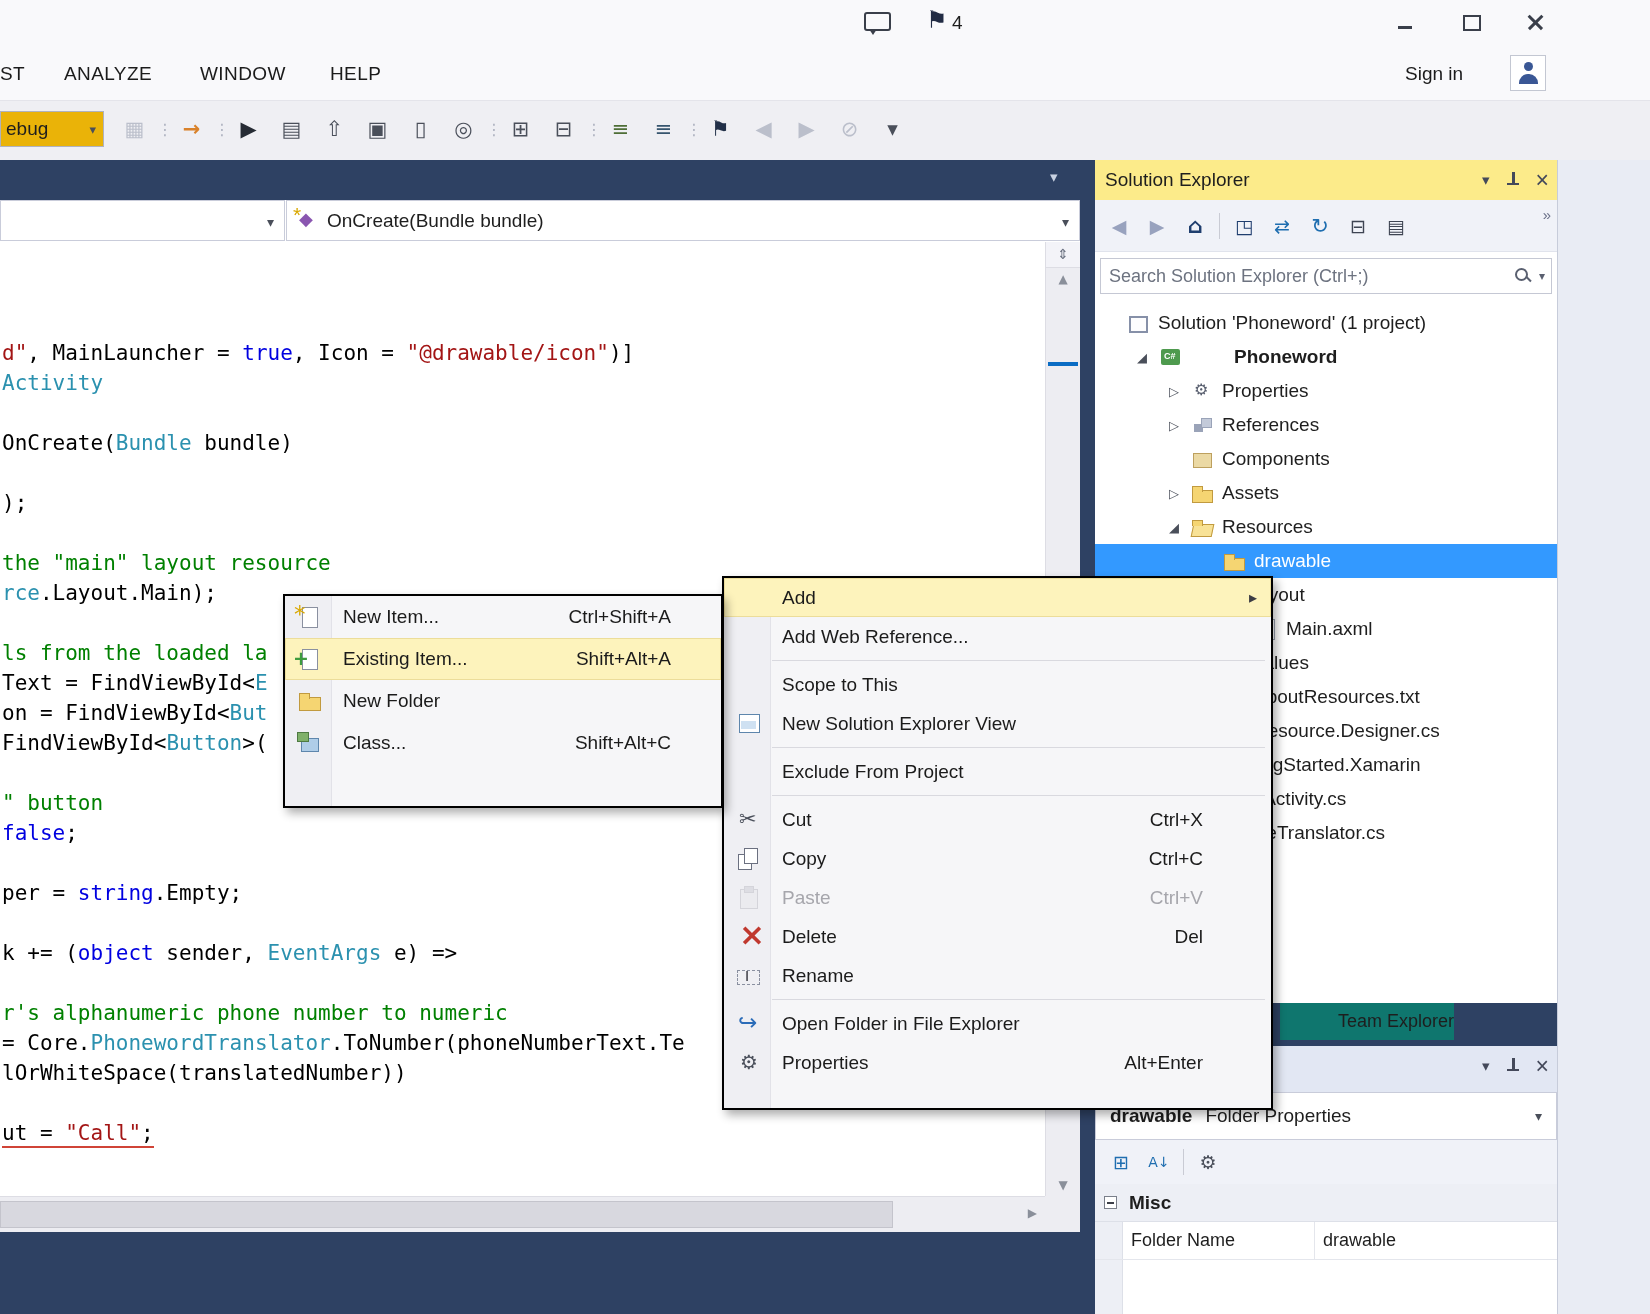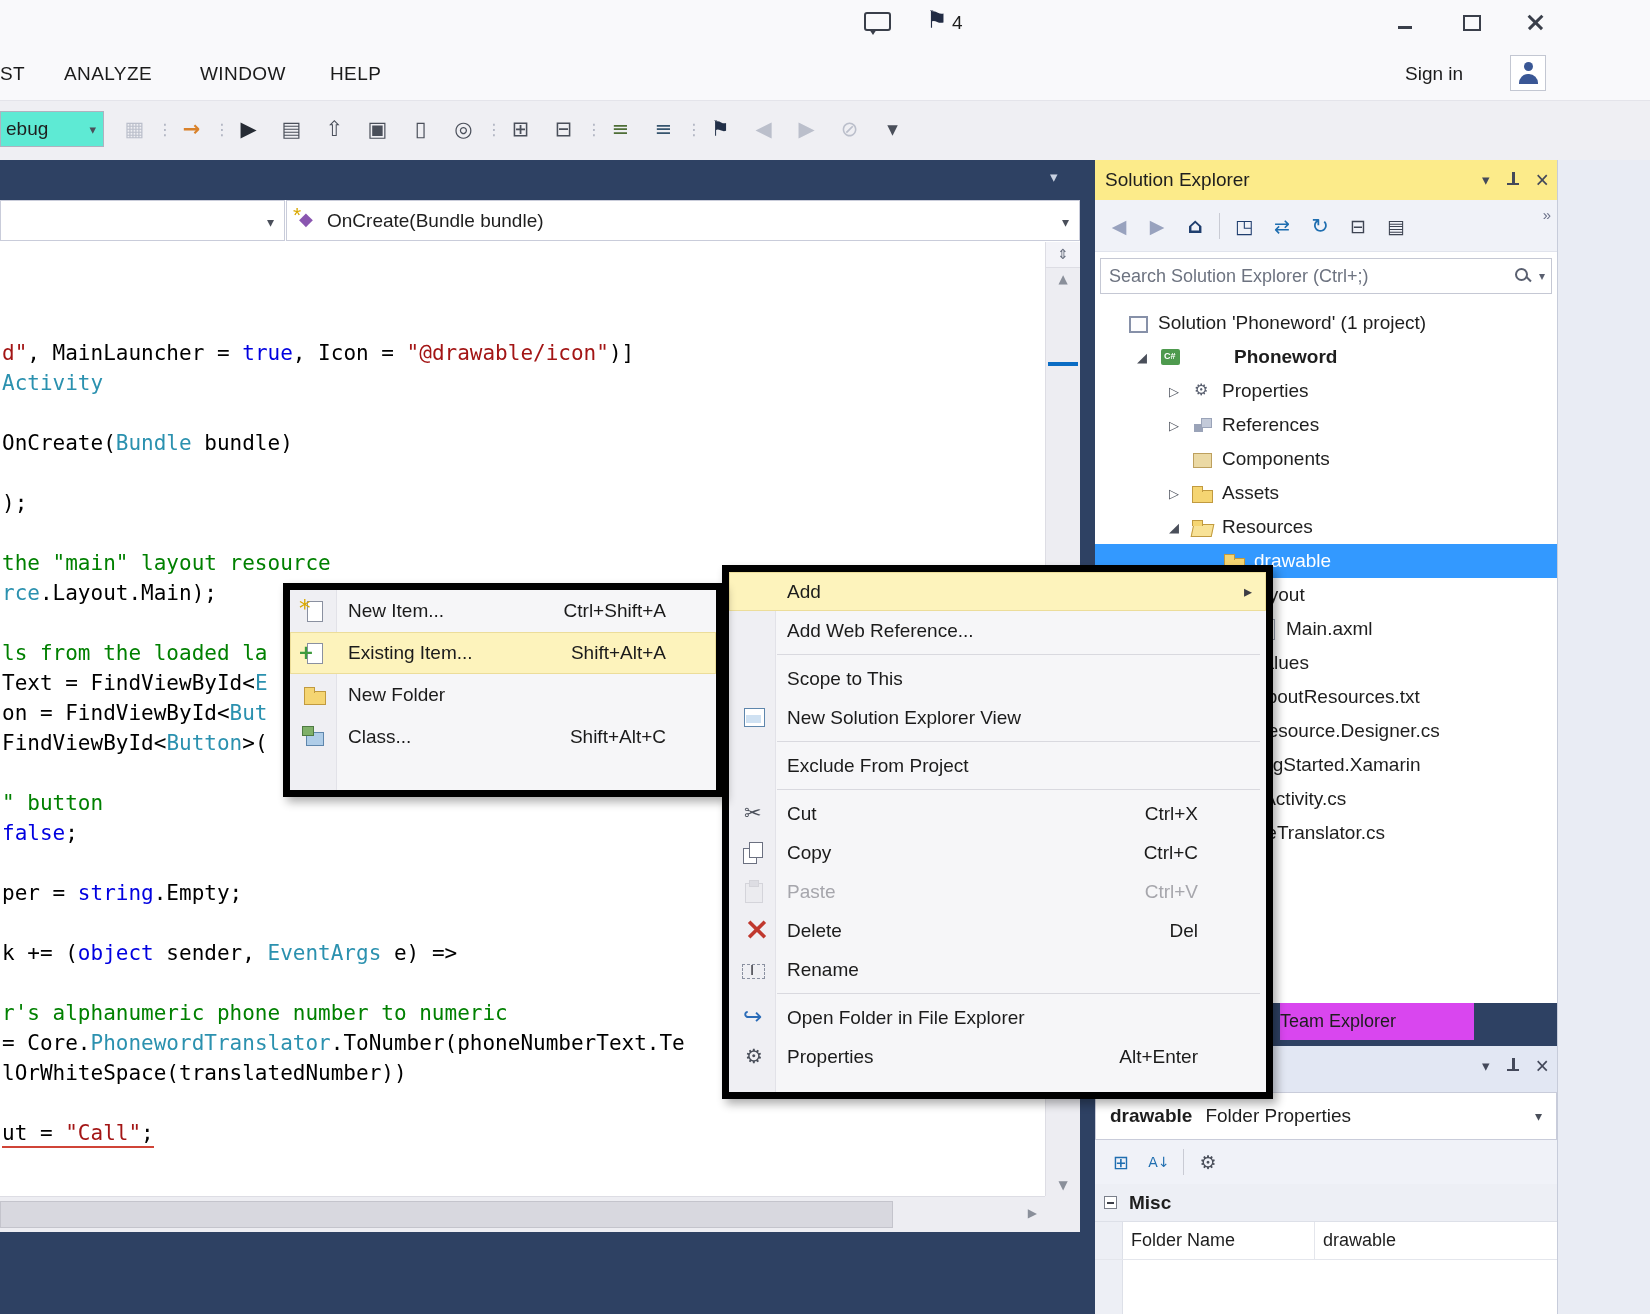--- a/index.html
+++ b/index.html
@@ -34,21 +34,21 @@
   .max-btn::before{content:"";position:absolute;left:15px;top:9px;width:14px;height:12px;border:2px solid #3A3F4A;}
   .close-btn::before,.close-btn::after{content:"";position:absolute;left:13px;top:15px;width:19px;height:2.5px;background:#3A3F4A;}
   .close-btn::before{transform:rotate(45deg);} .close-btn::after{transform:rotate(-45deg);}
 
   .mb-item{position:absolute;top:0;height:53px;line-height:53px;font-size:19px;color:#1B1B1B;letter-spacing:.4px;}
   #sign-in{position:absolute;left:1405px;top:0;height:53px;line-height:53px;font-size:19px;color:#1B1B1B;}
   .person-icon{position:absolute;left:1510px;top:8px;width:36px;height:36px;border:1px solid #C3C7D2;background:#fff;}
   .person-icon::before{content:"";position:absolute;left:13px;top:6px;width:9px;height:9px;border-radius:50%;background:#3A5795;}
   .person-icon::after{content:"";position:absolute;left:8px;top:18px;width:19px;height:10px;border-radius:9px 9px 0 0;background:#3A5795;}
 
-  #debug-combo{position:absolute;left:0;top:10px;width:104px;height:36px;background:#5eead4;border:1px solid #AFB2BF;display:flex;align-items:center;font-size:19px;color:#1E1E1E;}
+  #debug-combo{position:absolute;left:0;top:10px;width:104px;height:36px;background:#eab308;border:1px solid #AFB2BF;display:flex;align-items:center;font-size:19px;color:#1E1E1E;}
   #debug-combo .lbl{padding-left:5px;}
   #debug-combo .chev{margin-left:auto;padding-right:7px;color:#4A4F5A;font-size:13px;font-family:"DejaVu Sans",sans-serif;}
   #toolbar-icons{position:absolute;left:114px;top:10px;height:36px;display:flex;align-items:center;gap:2px;}
   .tbi{width:41px;height:34px;display:flex;align-items:center;justify-content:center;font-family:"DejaVu Sans",sans-serif;font-size:21px;}
   .tb-handle{width:12px;text-align:center;color:#AFB3C0;font-family:"DejaVu Sans",sans-serif;font-size:16px;}
   .i-open-file-icon::before{content:"▦";color:#BBBFCB;}
   .i-navigate-icon::before{content:"→";color:#D9822B;font-weight:bold;}
   .i-start-icon::before{content:"▶";color:#262B34;}
   .i-logcat-icon::before{content:"▤";color:#4A4F5A;}
   .i-deploy-icon::before{content:"⇧";color:#4A4F5A;}
@@ -143,21 +143,21 @@
   .t-icon.folder-icon::before,.t-icon.folder-open-icon::before{content:"";position:absolute;left:1px;top:8px;width:19px;height:11px;background:#F5D572;border:1px solid #C19A3F;}
   .t-icon.folder-icon::after,.t-icon.folder-open-icon::after{content:"";position:absolute;left:1px;top:4px;width:9px;height:5px;background:#F5D572;border:1px solid #C19A3F;border-bottom:none;}
   .t-icon.folder-open-icon::before{background:#F8E296;transform:skewX(-12deg);}
   .t-icon.axml-file-icon::before,.t-icon.text-file-icon::before,.t-icon.cs-file-icon::before,.t-icon.xamarin-file-icon::before{content:"";position:absolute;left:4px;top:1px;width:14px;height:19px;background:#fff;border:1px solid #98A0B0;}
   .t-icon.axml-file-icon::after{content:"<>";position:absolute;left:5px;top:6px;font-size:9px;font-weight:bold;color:#2A6CD4;}
   .t-icon.text-file-icon::after{content:"≡";position:absolute;left:7px;top:3px;font-size:12px;color:#8A93A8;}
   .t-icon.cs-file-icon::after{content:"C#";position:absolute;left:5px;top:6px;font-size:8px;font-weight:bold;color:#3E7A3E;}
   .t-icon.xamarin-file-icon::after{content:"≡";position:absolute;left:7px;top:3px;font-size:12px;color:#3AA3DC;}
 
   #tab-strip{position:absolute;left:0;top:843px;width:462px;height:37px;}
-  #team-tab{position:absolute;left:185px;top:0;width:194px;height:37px;background:#d946ef;color:#1E1E1E;font-size:18px;text-align:left;line-height:37px;}
+  #team-tab{position:absolute;left:185px;top:0;width:174px;height:37px;background:#0f766e;color:#1E1E1E;font-size:18px;text-align:right;line-height:37px;}
 
   
   #props-title{position:absolute;left:0;top:886px;width:462px;height:46px;background:#E2E7F3;}
   #props-combo{position:absolute;left:0;top:932px;width:462px;height:48px;background:#fff;border:1px solid #C9CCDA;display:flex;align-items:center;}
   #props-combo .b1{font-weight:bold;font-size:19px;color:#1E1E1E;padding-left:14px;}
   #props-combo .b2{font-size:19px;color:#1E1E1E;padding-left:13px;}
   #props-combo .chev{margin-left:auto;padding-right:14px;color:#4A4F5A;font-size:14px;font-family:"DejaVu Sans",sans-serif;}
   #props-toolbar{position:absolute;left:0;top:980px;width:462px;height:44px;background:#F0F2F8;display:flex;align-items:center;padding-left:8px;gap:2px;}
   .i-categorized-icon::before{content:"⊞";color:#1F6EB0;}
   .i-alphabetical-icon::before{content:"A↓";color:#1F6EB0;font-size:14px;}
@@ -168,21 +168,21 @@
   #props-category .cat{font-weight:bold;font-size:19px;color:#1E1E1E;margin-left:12px;}
   #prop-grid{position:absolute;left:0;top:1062px;width:462px;height:92px;background:#fff;}
   .pg-row{position:relative;height:38px;background:#fff;border-bottom:1px solid #E4E6EC;display:flex;}
   .pg-gutter{width:28px;background:#EDEFF5;border-right:1px solid #DDE0E8;flex:none;}
   .pg-name{width:192px;padding-left:8px;line-height:37px;font-size:18px;color:#1E1E1E;border-right:1px solid #E4E6EC;}
   .pg-value{flex:1;padding-left:8px;line-height:37px;font-size:18px;color:#1E1E1E;}
   .pg-filler{position:absolute;left:0;top:38px;bottom:0;width:462px;background:#fff;}
   .pg-filler .pg-gutter{position:absolute;left:0;top:0;bottom:0;}
 
   
-  .vs-menu{position:absolute;background:#F6F6F8;border:7px solid #000000;box-shadow:4px 5px 9px rgba(0,0,0,.32);}
+  .vs-menu{position:absolute;background:#F6F6F8;border:2px solid #000000;box-shadow:4px 5px 9px rgba(0,0,0,.32);margin-top:11px;}
   .vs-menu::before{content:"";position:absolute;left:0;top:0;bottom:0;width:46px;background:#EFEFF3;border-right:1px solid #E2E2E8;}
   #context-menu{left:722px;top:565px;width:551px;height:534px;z-index:60;}
   #add-submenu{left:283px;top:583px;width:440px;height:214px;z-index:61;}
   .menu-item{position:relative;display:flex;align-items:center;padding-left:10px;font-size:19px;color:#1B1B1B;}
   #context-menu .menu-item{height:39px;}
   #add-submenu .menu-item{height:42px;}
   .menu-item.hl{background:var(--c-menu-hl);outline:1px solid #ECDD9A;outline-offset:-1px;}
   .menu-item.dis .mlabel,.menu-item.dis .mshort{color:#A6A6AC;}
   .menu-item.dis .mi{opacity:.45;}
   .mlabel{flex:none;}

